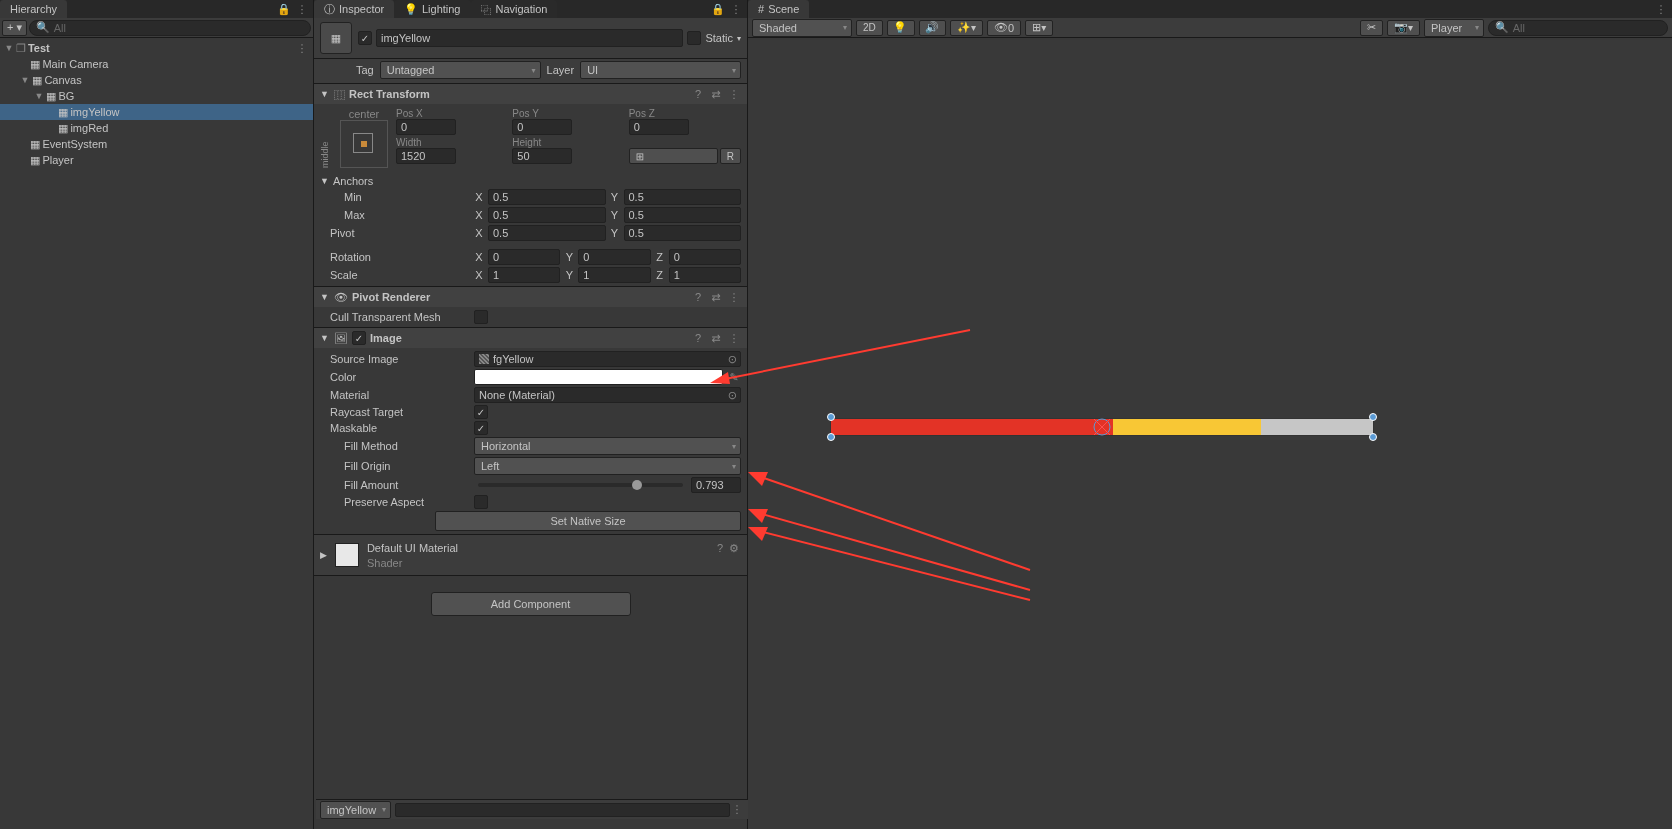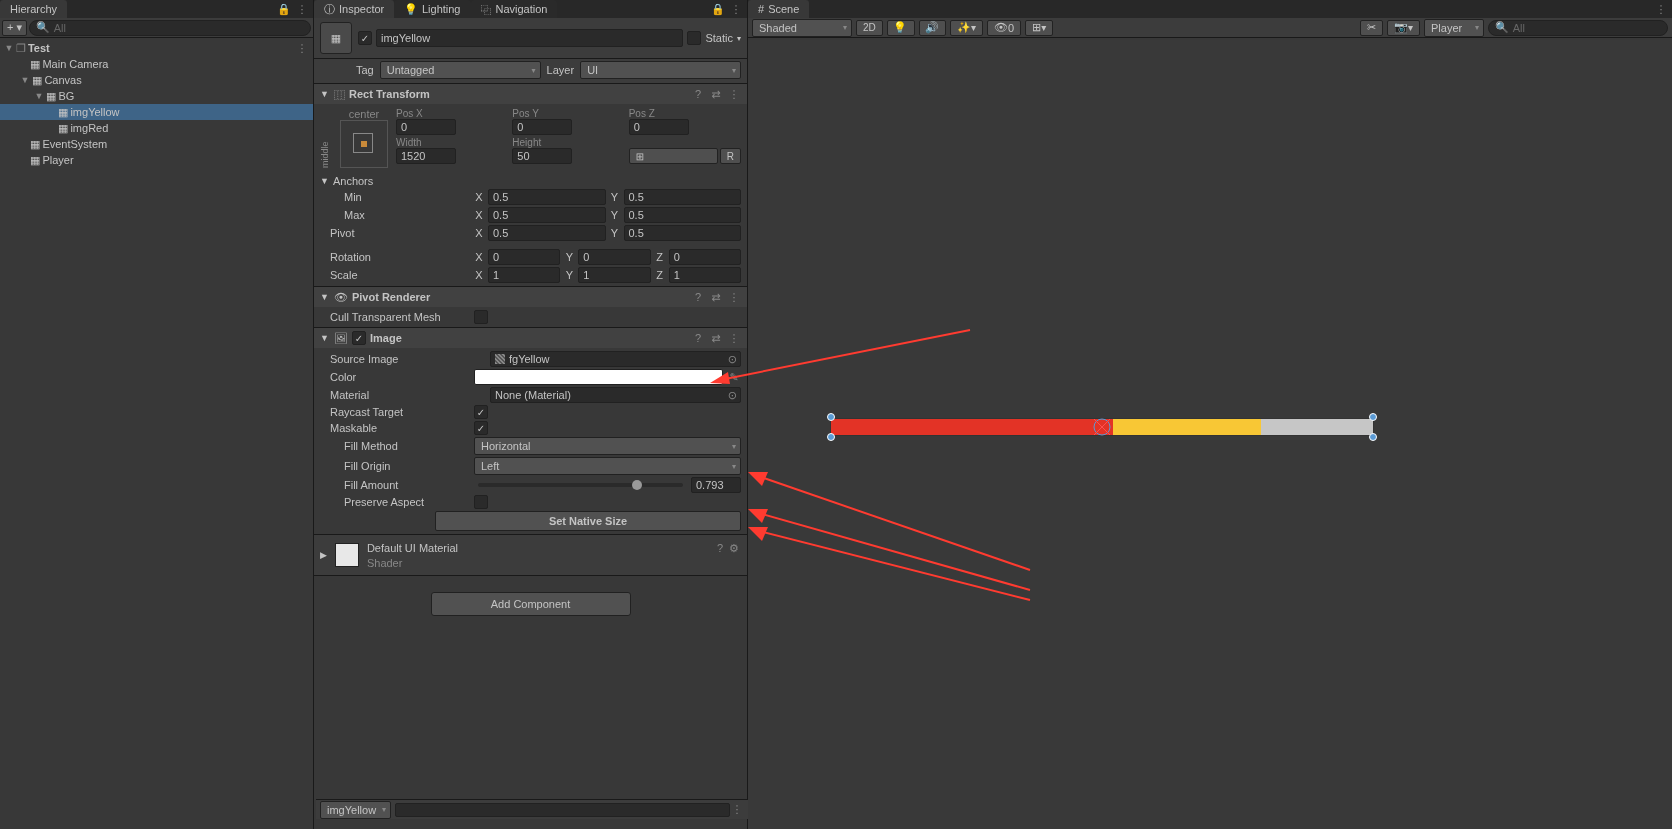--- a/index.html
+++ b/index.html
@@ -53,25 +53,25 @@
 .anchor-gizmo { width: 48px; height: 48px; border: 1px solid #555; position: relative; background: #383838; }
 .anchor-gizmo-inner { position: absolute; left: 12px; top: 12px; width: 20px; height: 20px; border: 1px solid #888; }
 .anchor-gizmo-dot { position: absolute; left: 20px; top: 20px; width: 6px; height: 6px; background: #c98a3a; }
 .anchor-label { writing-mode: vertical-rl; transform: rotate(180deg); font-size: 9px; color: #888; margin-right: 2px; }
 .rect-grid { flex: 1; }
 .rect-grid-row { display: flex; gap: 4px; }
 .rect-col { flex: 1; }
 .rect-col-label { font-size: 10px; color: #888; }
 
 .color-swatch { flex: 1; height: 16px; background: #fff; border: 1px solid #212121; border-radius: 2px; }
-.obj-field { flex: 1; background: #2a2a2a; border: 1px solid #212121; border-radius: 2px; padding: 2px 4px; height: 16px; display: flex; align-items: center; gap: 4px; position: relative; margin-left: 16px; }
+.obj-field { flex: 1; background: #2a2a2a; border: 1px solid #212121; border-radius: 2px; padding: 2px 4px; height: 16px; display: flex; align-items: center; gap: 4px; position: relative; }
 .obj-field::after { content: '⊙'; position: absolute; right: 3px; color: #888; }
 .slider-track { flex: 1; height: 4px; background: #2a2a2a; border-radius: 2px; position: relative; margin: 0 4px; }
 .slider-thumb { position: absolute; width: 10px; height: 10px; background: #999; border-radius: 50%; top: -3px; }
-.wide-btn { background: #515151; border: 1px solid #212121; border-radius: 2px; padding: 3px; text-align: center; width: 100%; font-weight: bold; }
+.wide-btn { background: #515151; border: 1px solid #212121; border-radius: 2px; padding: 3px; text-align: center; width: 100%; }
 
 .material-sect { padding: 6px; display: flex; align-items: center; gap: 8px; background: #3c3c3c; border-bottom: 1px solid #191919; }
 .mat-preview { width: 24px; height: 24px; background: #e8e8e8; border: 1px solid #222; }
 
 .add-comp-btn { margin: 16px auto; width: 200px; padding: 5px; background: #515151; border: 1px solid #212121; border-radius: 3px; text-align: center; }
 
 .footer-bar { position: absolute; bottom: 10px; left: 316px; right: 924px; display: flex; align-items: center; padding: 2px 4px; background: #3c3c3c; border-top: 1px solid #191919; height: 20px; }
 
 
 .scene-view { flex: 1; background: #383838; position: relative; }

